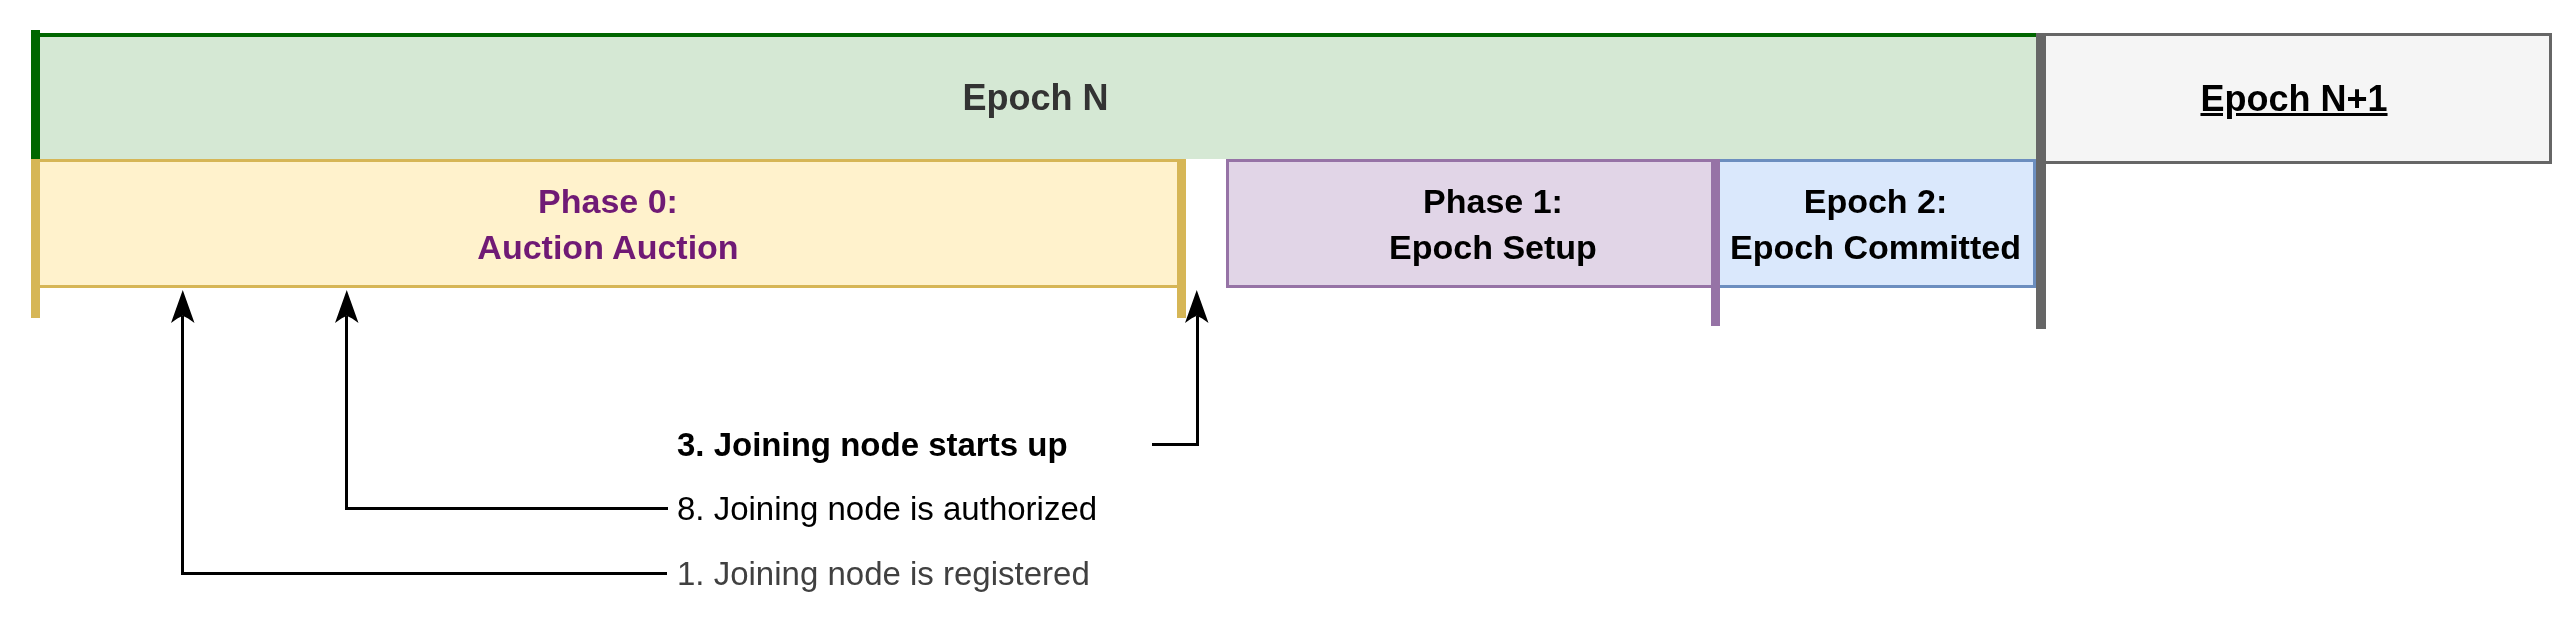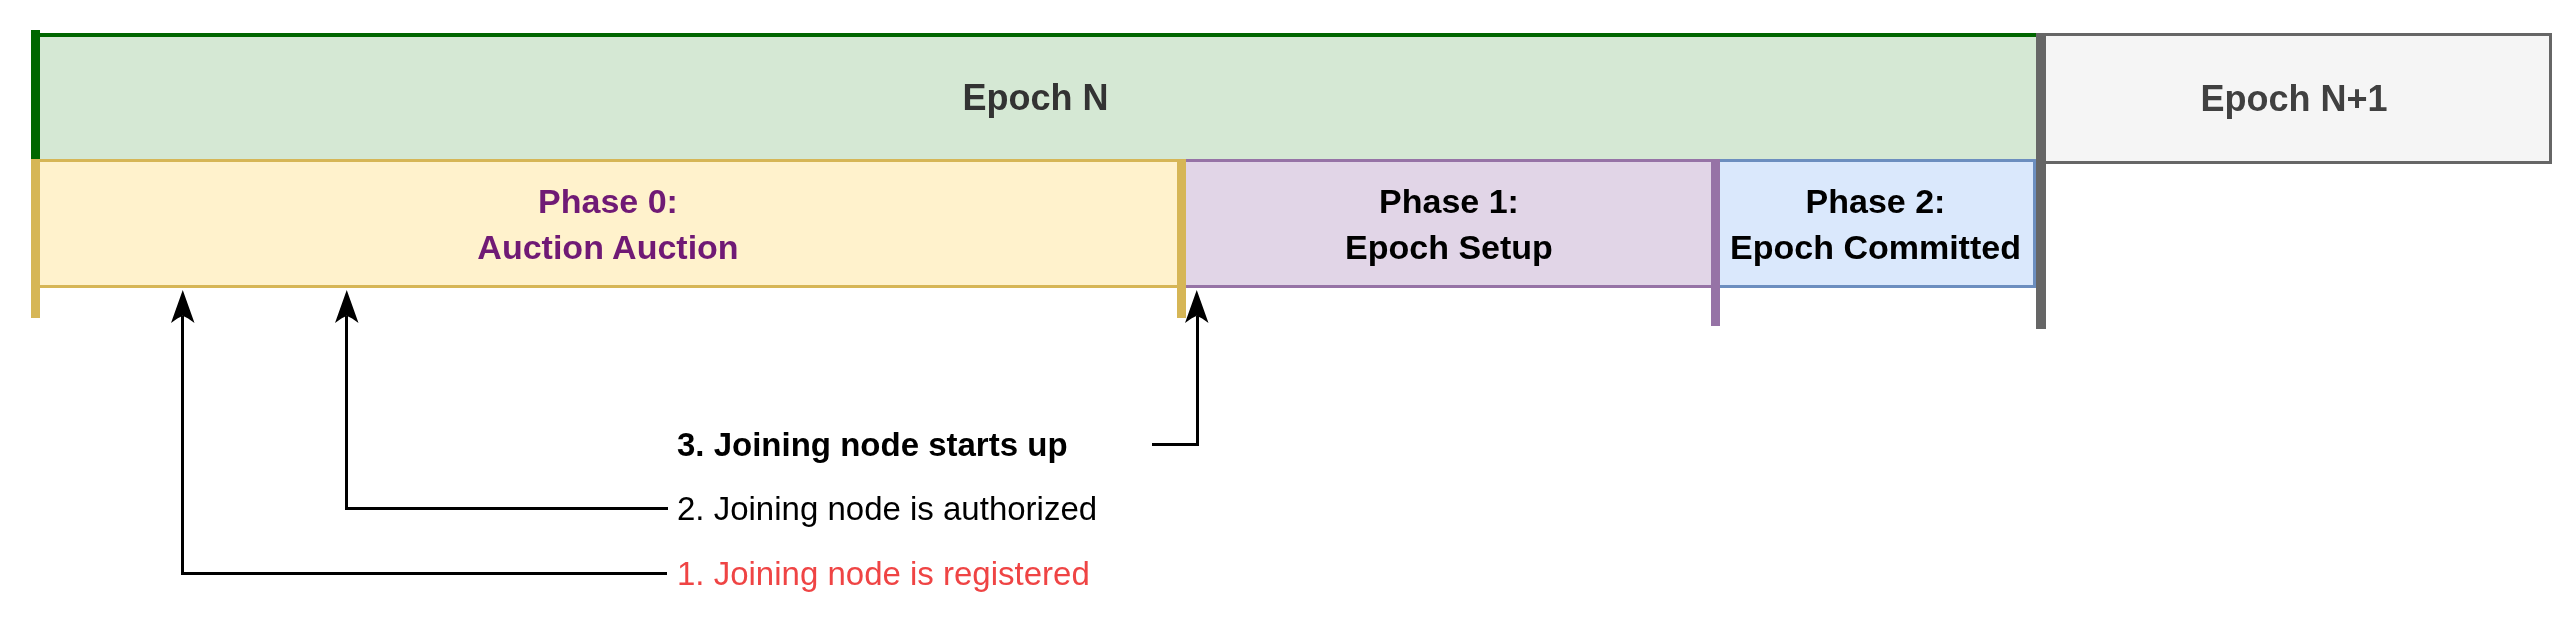--- a/index.html
+++ b/index.html
@@ -27,21 +27,21 @@
   }
   .epoch-n1 {
     left: 2036px; top: 33px; width: 516px; height: 131px;
     border: 3.9px solid #666666;
   }
   .epoch-label { font-size: 36px; font-weight: bold; letter-spacing: 0px; }
 
   
   .phase { top: 159px; height: 129px; border-style: solid; border-width: 3.1px; }
   .phase-0 { left: 35px;   width: 1146px; }
-  .phase-1 { left: 1182px; width: 534px;  }
+  .phase-1 { left: 1226px; width: 534px;  }
   .phase-2 { left: 1715px; width: 321px;  }
   .phase-label { font-size: 34px; font-weight: bold; line-height: 46px; white-space: nowrap; }
 
   
   .bar { position: absolute; }
   .bar-epoch-start { left: 31px;   top: 30px;  width: 9.4px; height: 129px; }
   .bar-phase0-start{ left: 31px;   top: 159px; width: 9.4px; height: 159px; }
   .bar-phase1-start{ left: 1177px; top: 159px; width: 9.4px; height: 159px; }
   .bar-phase2-start{ left: 1711px; top: 159px; width: 8.6px; height: 167px; }
   .bar-epoch-end   { left: 2036px; top: 33px;  width: 10.2px; height: 296px; }
@@ -77,40 +77,40 @@
 </head>
 <body style="background-color: rgb(255, 255, 255);">
 
 <div id="canvas">
 
   <div class="box epoch-n" style="background-color: rgb(213, 232, 212); border-color: rgb(0, 102, 0);">
     <div class="epoch-label" style="color: rgb(51, 51, 51);">Epoch N</div>
   </div>
 
   <div class="box epoch-n1" style="background-color: rgb(245, 245, 245); border-color: rgb(102, 102, 102);">
-    <div class="epoch-label" style="color: #404040;">Epoch N+1</div>
+    <div class="epoch-label" style="color: #000000; text-decoration: underline;">Epoch N+1</div>
   </div>
 
   <div class="box phase phase-0" style="background-color: rgb(255, 242, 204); border-color: rgb(214, 182, 86);">
     <div class="phase-label" style="color: #701a75;">
       <div>Phase 0:</div>
       <div>Auction Auction</div>
     </div>
   </div>
 
   <div class="box phase phase-1" style="background-color: rgb(225, 213, 231); border-color: rgb(150, 115, 166);">
     <div class="phase-label" style="color: rgb(0, 0, 0);">
       <div>Phase 1:</div>
       <div>Epoch Setup</div>
     </div>
   </div>
 
   <div class="box phase phase-2" style="background-color: rgb(218, 232, 252); border-color: rgb(108, 142, 191);">
     <div class="phase-label" style="color: rgb(0, 0, 0);">
-      <div>Phase 2:</div>
+      <div>Epoch 2:</div>
       <div>Epoch Committed</div>
     </div>
   </div>
 
   <div class="bar bar-epoch-start" style="background-color: rgb(0, 102, 0);"></div>
   <div class="bar bar-phase0-start" style="background-color: rgb(214, 182, 86);"></div>
   <div class="bar bar-phase1-start" style="background-color: rgb(214, 182, 86);"></div>
   <div class="bar bar-phase2-start" style="background-color: rgb(150, 115, 166);"></div>
   <div class="bar bar-epoch-end" style="background-color: rgb(102, 102, 102);"></div>
 
@@ -119,18 +119,18 @@
   <div class="hline a1-h" style="background-color: rgb(0, 0, 0);"></div>
 
   <div class="arrowhead a2-head" style="background-color: rgb(0, 0, 0);"></div>
   <div class="vline a2-v" style="background-color: rgb(0, 0, 0);"></div>
   <div class="hline a2-h" style="background-color: rgb(0, 0, 0);"></div>
 
   <div class="arrowhead a3-head" style="background-color: rgb(0, 0, 0);"></div>
   <div class="vline a3-v" style="background-color: rgb(0, 0, 0);"></div>
   <div class="hline a3-h" style="background-color: rgb(0, 0, 0);"></div>
 
-  <div class="note note-1" style="color: #ef4444;">1. Joining node is registered</div>
-  <div class="note note-2" style="color: rgb(0, 0, 0);">2. Joining node is authorized</div>
+  <div class="note note-1" style="color: #404040;">1. Joining node is registered</div>
+  <div class="note note-2" style="color: rgb(0, 0, 0);">8. Joining node is authorized</div>
   <div class="note note-3" style="color: rgb(0, 0, 0);">3. Joining node starts up</div>
 
 </div>
 
 
 </body></html>

